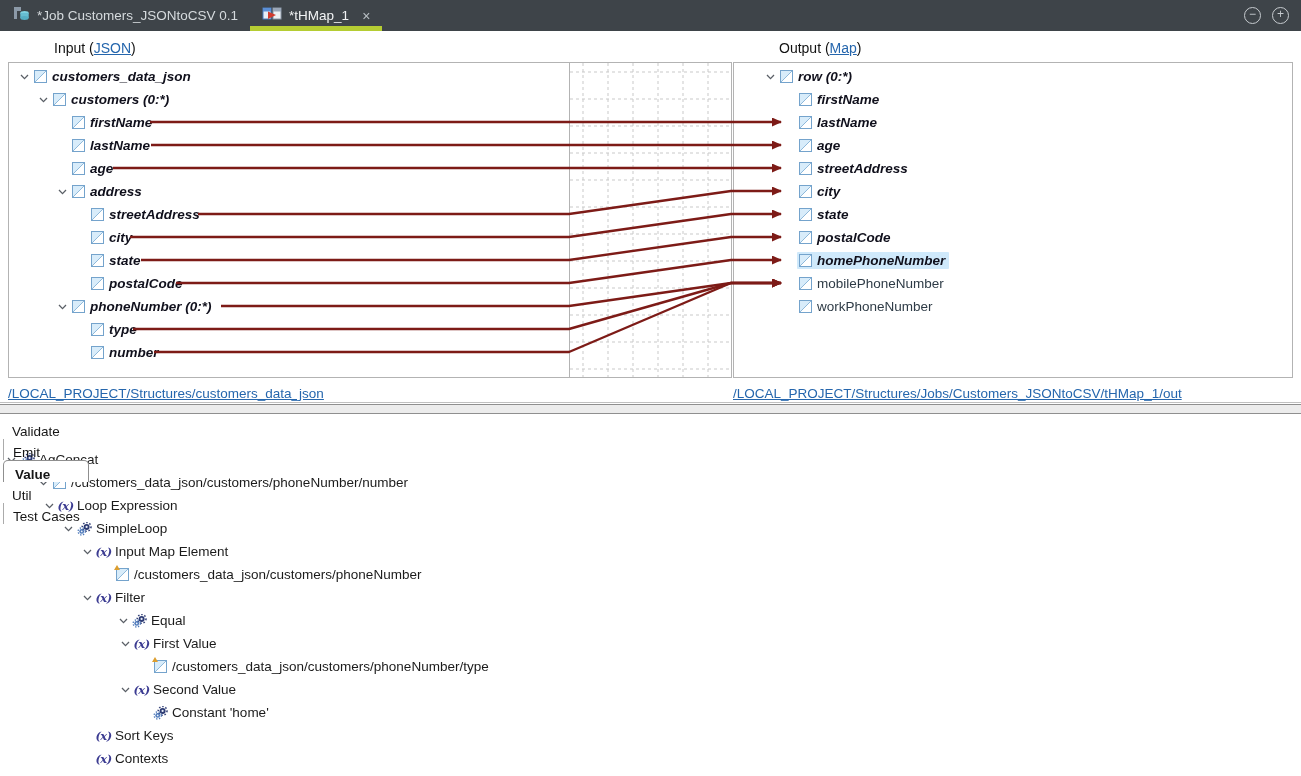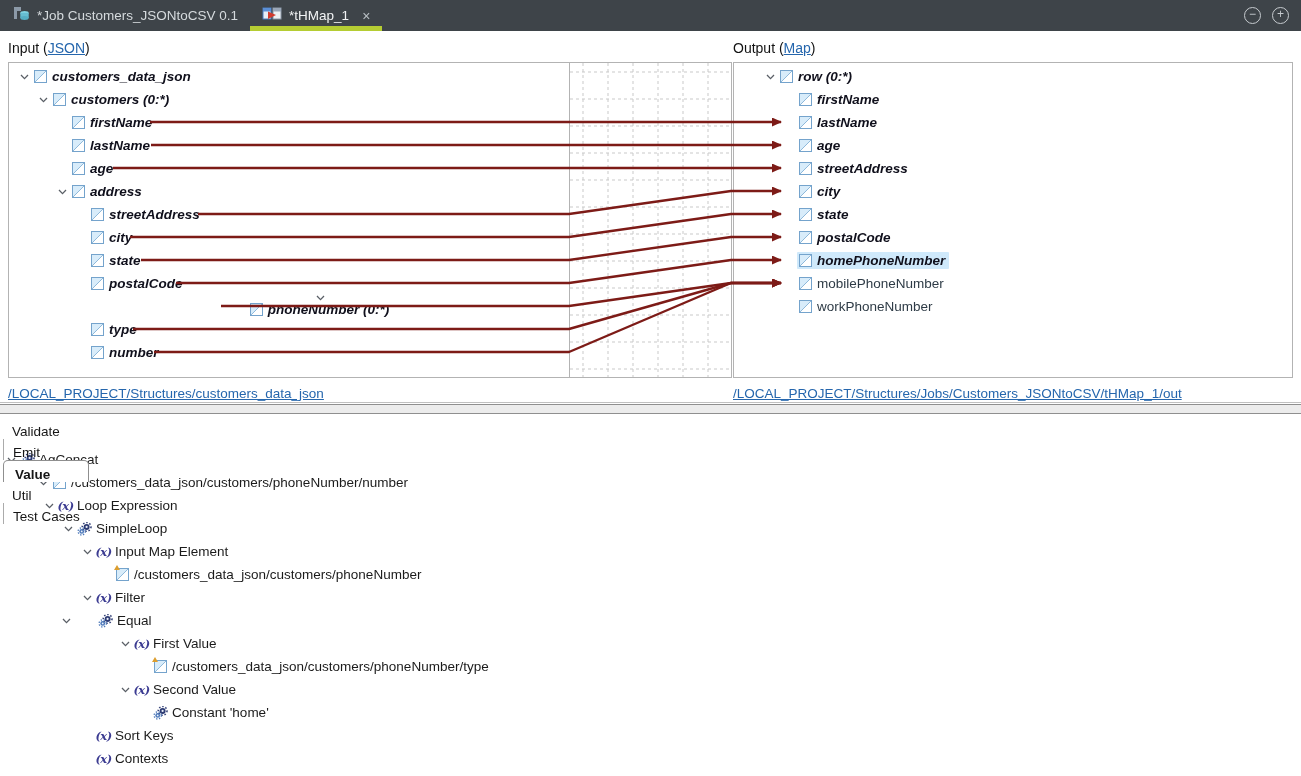--- a/index.html
+++ b/index.html
@@ -12,21 +12,21 @@
   .etab{display:flex;align-items:center;gap:7px;padding:0 12px;color:#d5dadd;
         font-size:13.5px;position:relative;cursor:default;}
   .etab.active{color:#f2f4f5;}
   .etab.active::after{content:"";position:absolute;left:0;right:0;bottom:0;height:5px;background:#b5cd33;}
   .closex{color:#b9c0c5;font-size:14px;margin-left:6px;line-height:1;}
   .winbtns{margin-left:auto;display:flex;gap:11px;align-items:center;padding-right:12px;}
   .wbtn{width:15px;height:15px;border:1px solid #c6cbcf;border-radius:50%;color:#c6cbcf;
         font-size:12px;line-height:13px;text-align:center;display:inline-block;}
 
   
-  .hdr{position:absolute;top:40px;font-size:14px;color:#121212;}
+  .hdr{position:absolute;top:40px;font-size:14px;color:#121212;margin-left:46px;}
   .hlink{color:#2566ad;text-decoration:underline;cursor:pointer;}
   .pathlink{position:absolute;top:386px;font-size:13.5px;color:#2566ad;text-decoration:underline;cursor:pointer;}
 
   
   .panel{position:absolute;top:62px;height:316px;background:#fff;border:1px solid #b3b3b3;box-sizing:border-box;}
   #inputPanel{left:8px;width:579px;}
   #midPanel{left:569px;width:163px;}
   #outputPanel{left:733px;width:560px;}
   #overlay{position:absolute;left:0;top:0;pointer-events:none;z-index:6;}
 
@@ -198,21 +198,21 @@
       </div>
       <div class="trow" style="padding-left: 65px;">
         <span class="chev"></span>
         <span class="rowwrap">
           <span class="icon">
             <span class="sq"></span>
           </span>
           <span class="lbl">postalCode</span>
         </span>
       </div>
-      <div class="trow" style="padding-left: 46px; flex-direction: column;">
+      <div class="trow" style="padding-left: 46px;">
         <span class="chev">
           <svg width="9" height="6" viewBox="0 0 9 6">
             <polyline points="1,1 4.5,4.6 8,1" fill="none" stroke="#5a5f66" stroke-width="1.3"></polyline>
           </svg>
         </span>
         <span class="rowwrap">
           <span class="icon">
             <span class="sq"></span>
           </span>
           <span class="lbl">phoneNumber (0:*)</span>
@@ -499,21 +499,21 @@
           <polyline points="1,1 4.5,4.6 8,1" fill="none" stroke="#5a5f66" stroke-width="1.3"></polyline>
         </svg>
       </span>
       <span class="rowwrap">
         <span class="icon">
           <span class="fx">(x)</span>
         </span>
         <span class="lbl">Filter</span>
       </span>
     </div>
-    <div class="trow" style="padding-left: 59px; gap: 23px;">
+    <div class="trow" style="padding-left: 116px;">
       <span class="chev">
         <svg width="9" height="6" viewBox="0 0 9 6">
           <polyline points="1,1 4.5,4.6 8,1" fill="none" stroke="#5a5f66" stroke-width="1.3"></polyline>
         </svg>
       </span>
       <span class="rowwrap">
         <span class="icon">
           <svg width="15" height="14" viewBox="0 0 15 14">
             <circle cx="9.6" cy="4.9" r="3" fill="#2e3c74"></circle>
             <circle cx="9.6" cy="4.9" r="4.4" fill="none" stroke="#2e3c74" stroke-width="1.5" stroke-dasharray="1.5 1.8"></circle>

